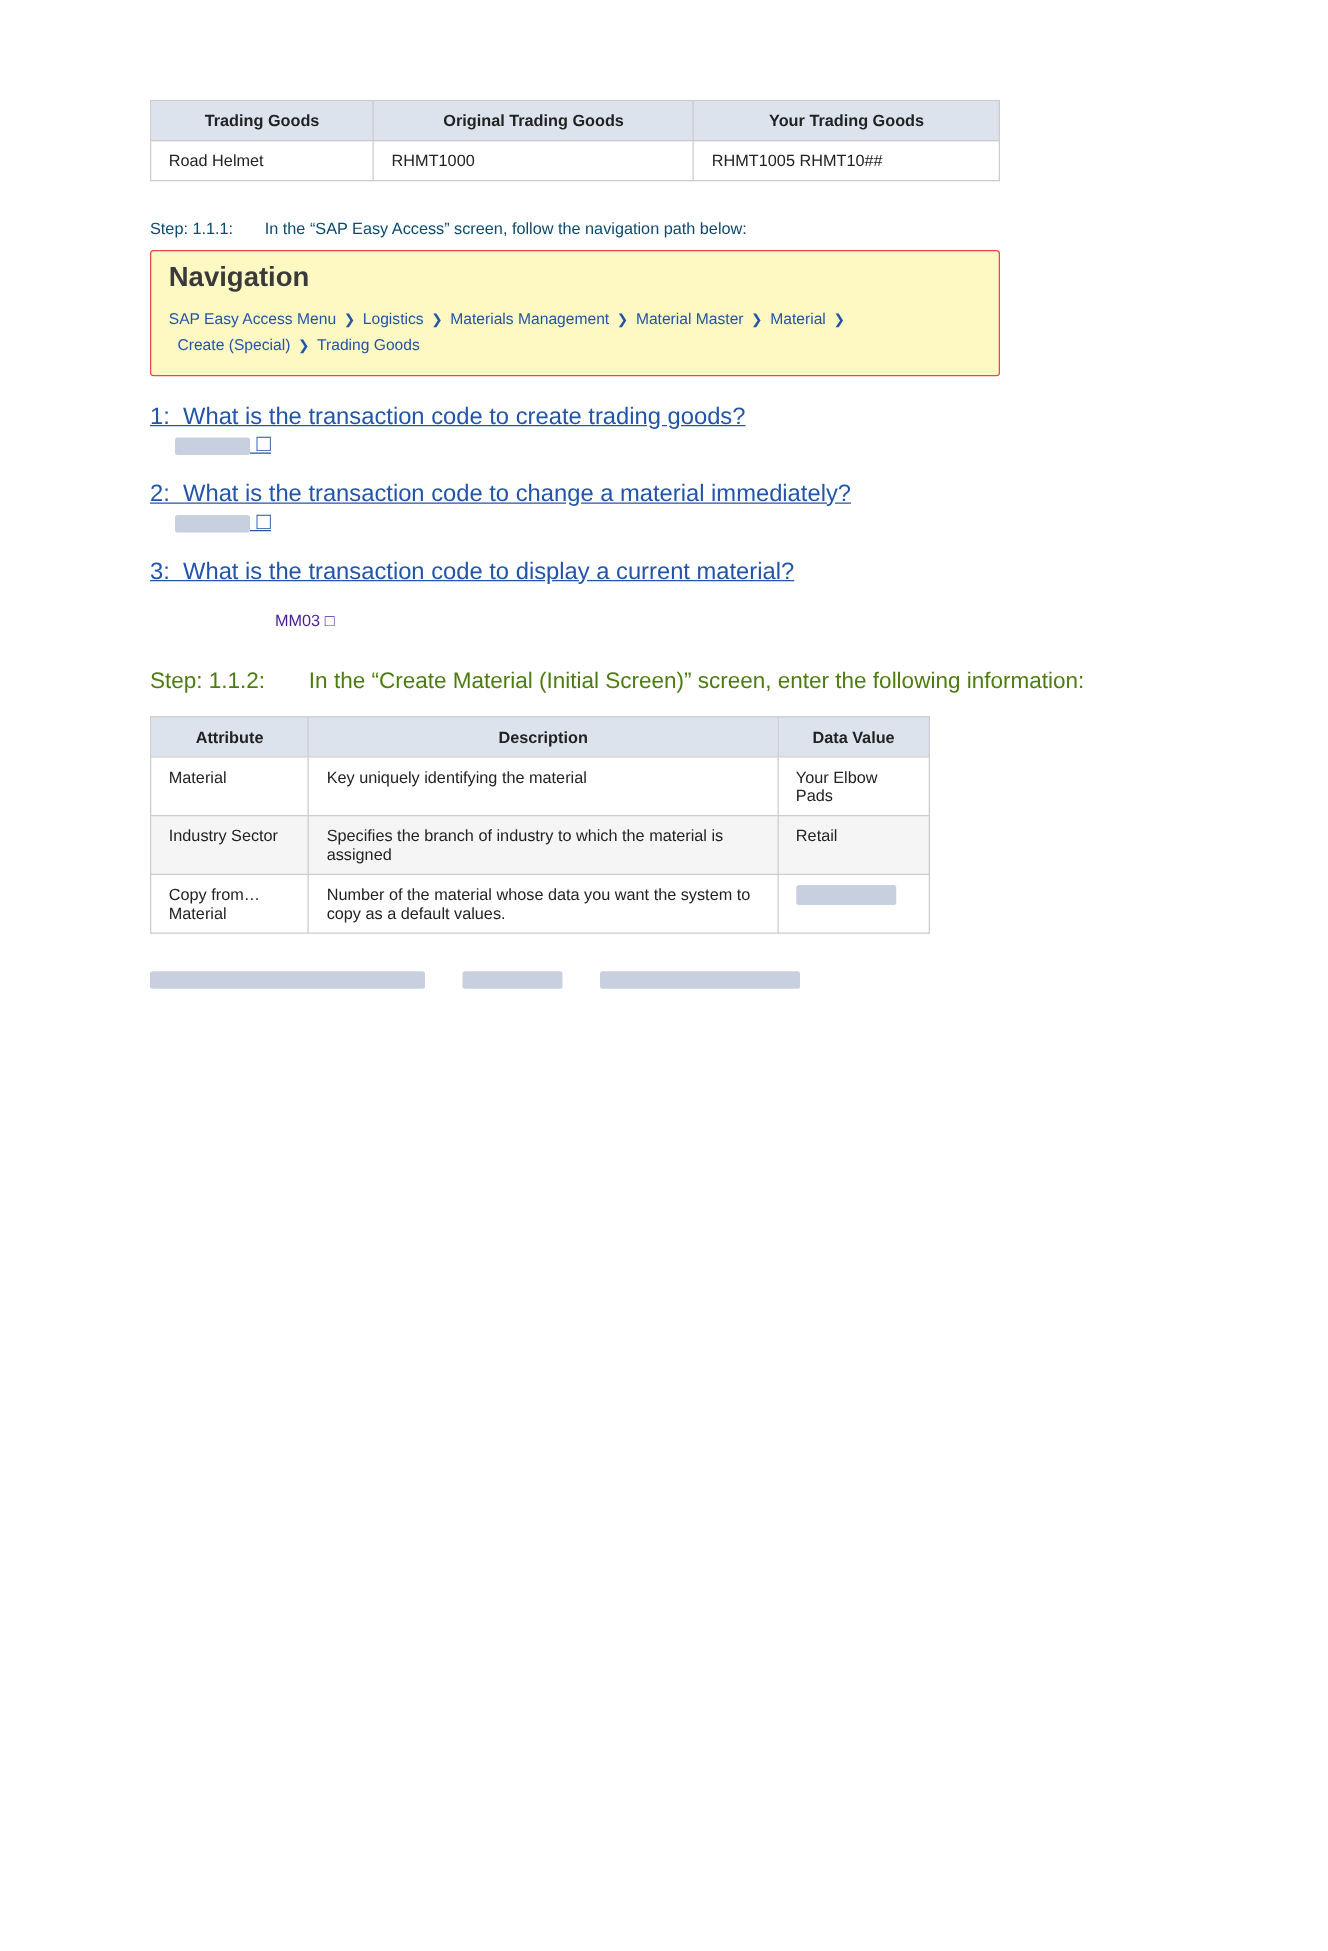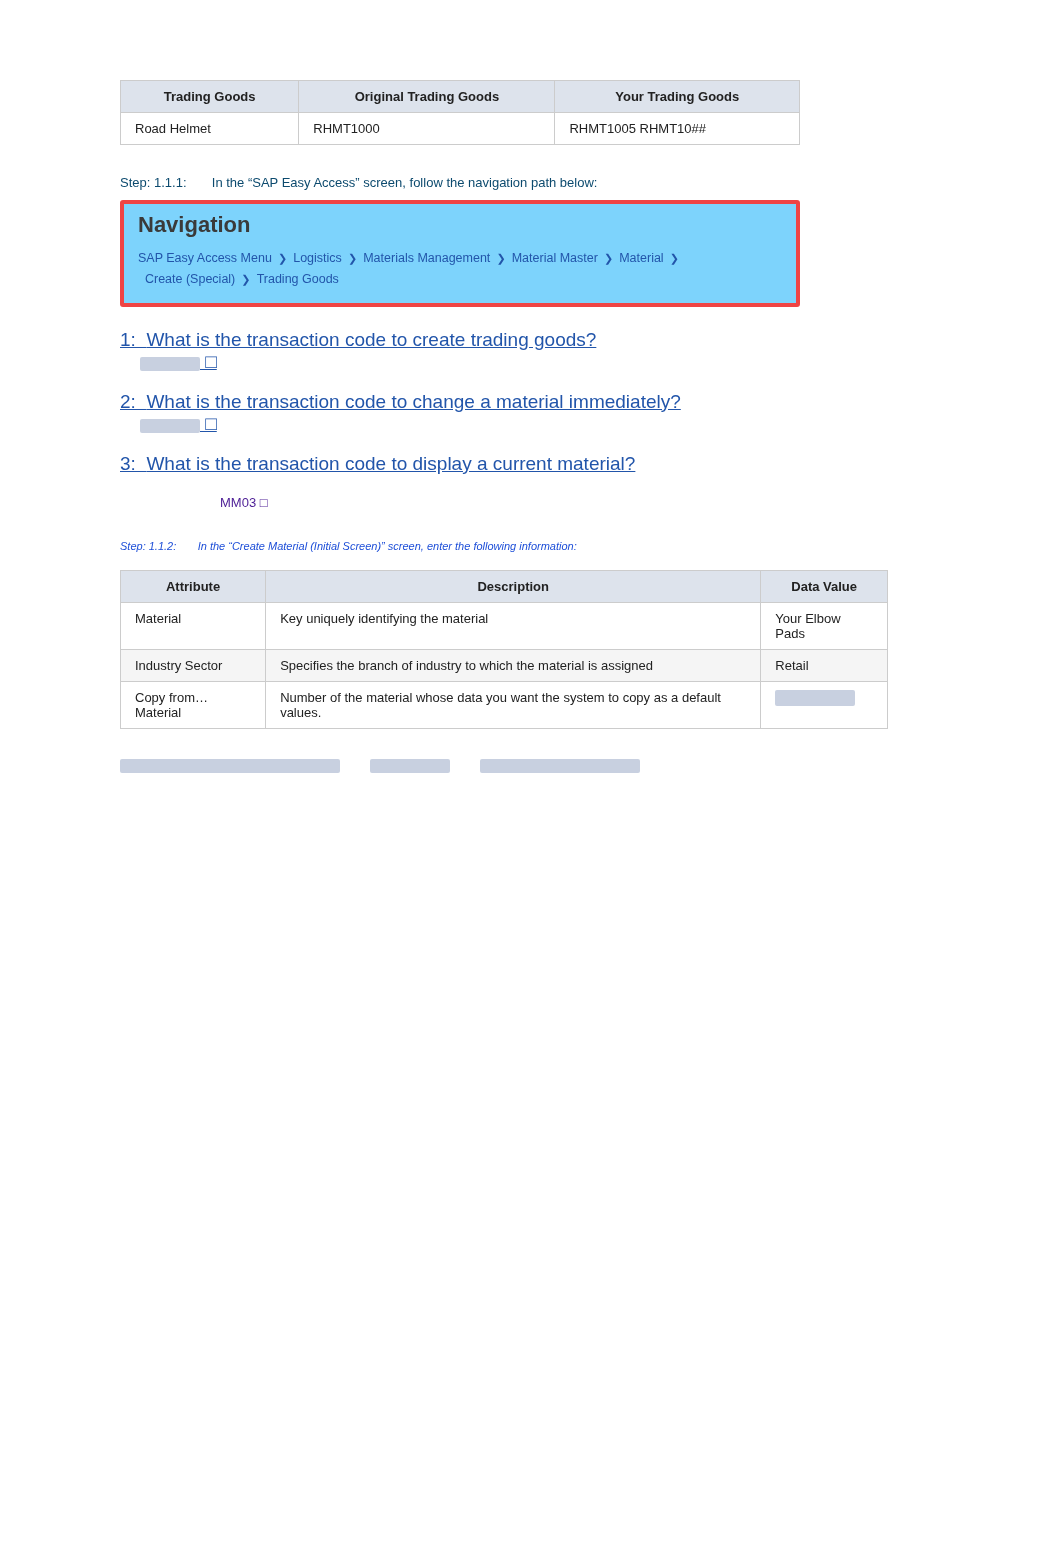--- a/index.html
+++ b/index.html
@@ -34,22 +34,22 @@
 
     
     .step-text {
       font-size: 13px;
       margin: 18px 0 10px 0;
       color: #0c4a6e;
     }
 
     
     .nav-box {
-      border: 4px solid #ef4444;
-      background: #7dd3fc;
+      border: 1px solid #ef4444;
+      background: #fef9c3;
       border-radius: 3px;
       padding: 8px 14px 12px 14px;
       width: 680px;
       margin-bottom: 22px;
     }
     .nav-title {
       font-size: 22px;
       font-weight: bold;
       color: #3a3a3a;
       margin-bottom: 10px;
@@ -96,29 +96,28 @@
 
     
     .mm03-answer {
       margin: 20px 0 30px 100px;
       font-size: 13px;
       color: #4c1d95;
     }
 
     
     .step2-text {
-      font-size: 11px;
+      font-size: 18px;
       margin: 10px 0 18px 0;
-      color: #1d4ed8;
-      font-style: italic;
+      color: #4d7c0f;
     }
 
     
     .attr-table {
-      width: 768px;
+      width: 624px;
       border-collapse: collapse;
       border: 1px solid #ccc;
       margin-bottom: 30px;
     }
     .attr-table th, .attr-table td {
       padding: 8px 14px;
       border: 1px solid #ccc;
       font-size: 13px;
       vertical-align: top;
     }

